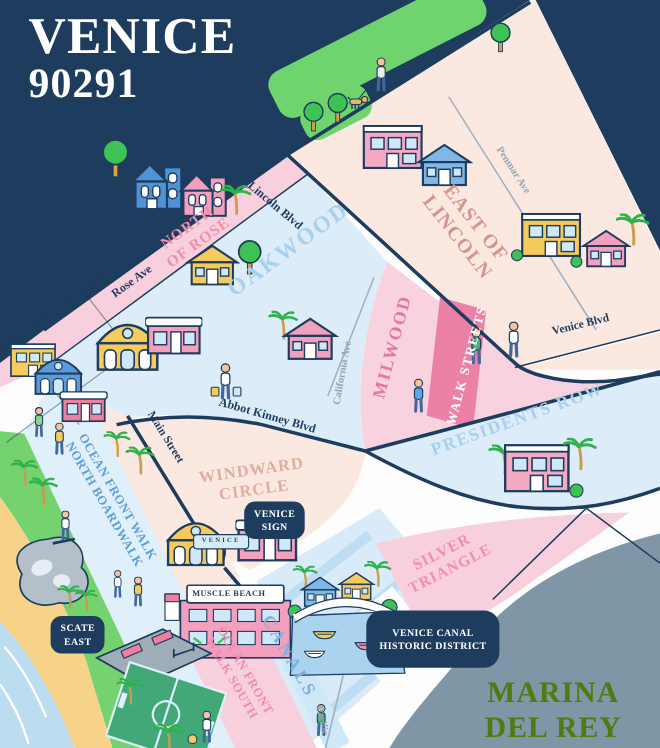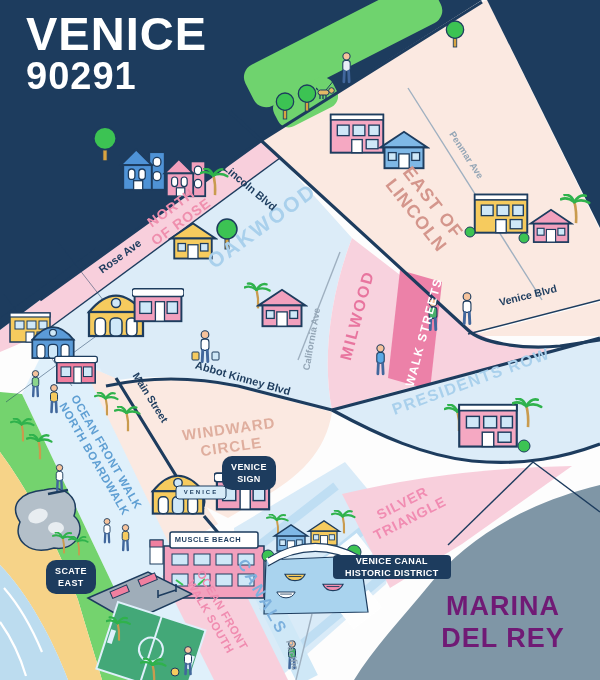--- a/index.html
+++ b/index.html
@@ -1,17 +1,17 @@
 <!DOCTYPE html>
 <html><head>
 <meta charset="utf-8">
 <style>
   html,body{margin:0;padding:0;background:#fff;}
   .stage{position:relative;width:600px;height:680px;overflow:hidden;
-         font-family:Liberation Sans, sans-serif;background:#fdfdfd;}
+         font-family:Liberation Serif, serif;background:#fdfdfd;}
   .stage svg{position:absolute;left:0;top:0;}
   
   .ml{position:absolute;font-weight:700;text-align:center;line-height:1.18;z-index:5;}
   .ml .ln{display:block;white-space:nowrap;}
   
   .st{position:absolute;font-weight:700;text-align:center;line-height:1.1;white-space:nowrap;z-index:5;}
   
   .badge{position:absolute;background:#1d3c5e;color:#fff;border-radius:10px;
          font-weight:700;font-size:9px;line-height:1.35;text-align:center;
          padding:5px 9px;letter-spacing:.4px;z-index:6;}
@@ -346,21 +346,21 @@
   <span class="ln">CANALS</span>
 </div>
 <div class="ml" style="left:32px;top:442px;width:136px;font-size:11.5px;color:#5f9fd3;letter-spacing:.5px;transform:rotate(60deg);">
   <span class="ln">OCEAN FRONT WALK</span>
   <span class="ln">NORTH BOARDWALK</span>
 </div>
 <div class="ml" style="left:166px;top:600px;width:100px;font-size:11.5px;color:#f08cb0;letter-spacing:.5px;transform:rotate(60deg);">
   <span class="ln">OCEAN FRONT</span>
   <span class="ln">WALK SOUTH</span>
 </div>
-<div class="ml" style="left:408px;top:591px;width:190px;font-size:27px;color:#701a75;letter-spacing:1px;">
+<div class="ml" style="left:408px;top:614px;width:190px;font-size:27px;color:#4d7c0f;letter-spacing:1px;">
   <span class="ln">MARINA</span>
   <span class="ln">DEL REY</span>
 </div>
 
 <div class="st" style="left:210px;top:181px;width:80px;font-size:11px;color:#1d3c5e;transform:rotate(40deg);">Lincoln Blvd</div>
 <div class="st" style="left:88px;top:250px;width:64px;font-size:11px;color:#1d3c5e;transform:rotate(-36deg);">Rose Ave</div>
 <div class="st" style="left:430px;top:150px;width:72px;font-size:9.5px;color:#93a5b5;transform:rotate(57deg);">Penmar Ave</div>
 <div class="st" style="left:492px;top:290px;width:72px;font-size:10.5px;color:#1d3c5e;transform:rotate(-14deg);">Venice Blvd</div>
 <div class="st" style="left:186px;top:372px;width:114px;font-size:11px;color:#1d3c5e;transform:rotate(16deg);">Abbot Kinney Blvd</div>
 <div class="st" style="left:114px;top:392px;width:72px;font-size:10.5px;color:#1d3c5e;transform:rotate(58deg);">Main Street</div>
@@ -368,21 +368,21 @@
 <div class="st" style="left:270px;top:650px;width:44px;font-size:9.5px;color:#93a5b5;transform:rotate(78deg);">Pacific</div>
 
 <div class="badge" style="left:222px;top:456px;">
   <span class="ln">VENICE</span>
   <span class="ln">SIGN</span>
 </div>
 <div class="badge" style="left:46px;top:560px;">
   <span class="ln">SCATE</span>
   <span class="ln">EAST</span>
 </div>
-<div class="badge" style="left:333px;top:555px;border-radius:4px;padding:0 12px;">
+<div class="badge" style="left:333px;top:555px;border-radius:14px;padding:14px 12px;">
   <span class="ln">VENICE CANAL</span>
   <span class="ln">HISTORIC DISTRICT</span>
 </div>
 
 <div class="tinysign" style="left:178px;top:489px;width:46px;font-size:6px;letter-spacing:2px;">VENICE</div>
 <div class="tinysign" style="left:172px;top:535px;width:72px;font-size:7.5px;letter-spacing:.5px;">MUSCLE BEACH</div>
 
 </div>
 
 </body></html>

